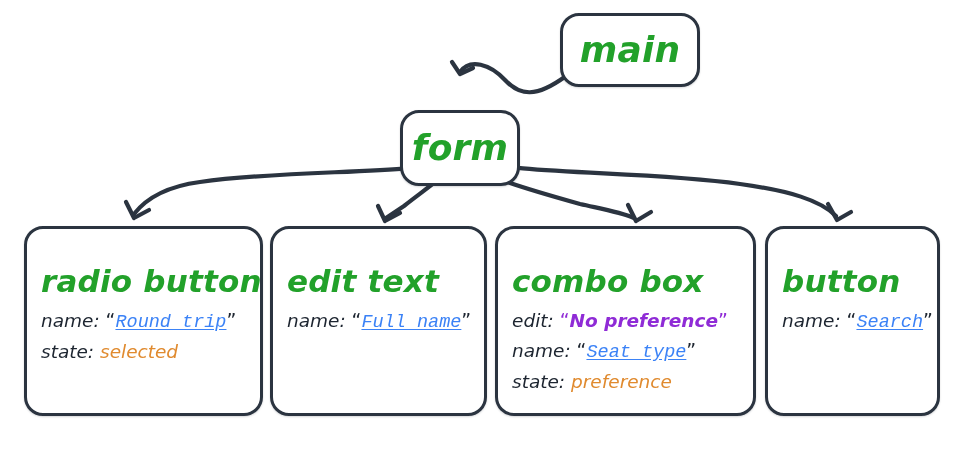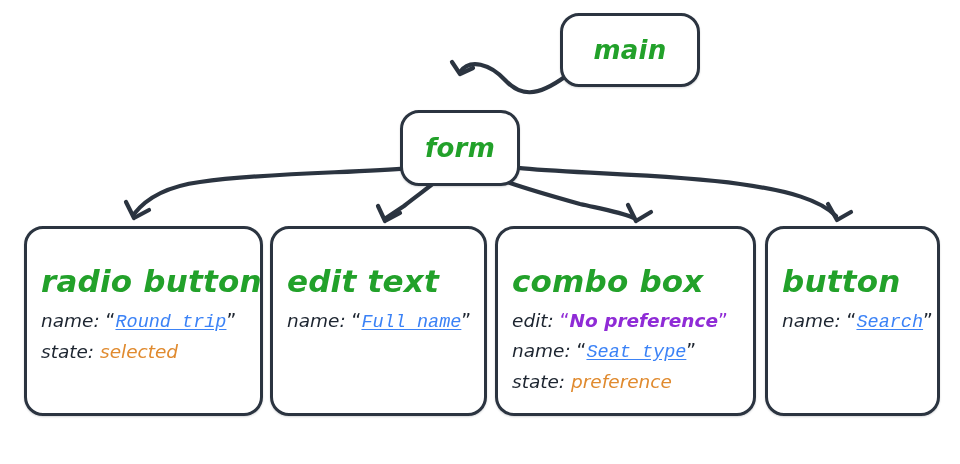--- a/index.html
+++ b/index.html
@@ -49,21 +49,21 @@
   
   .role {
     color: #22a12a;
     font-family: "DejaVu Sans", sans-serif;
     font-style: italic;
     font-weight: bold;
     letter-spacing: .2px;
     white-space: nowrap;
   }
   .node-root .role {
-    font-size: 26px;
+    font-size: 36px;
     line-height: 1;
   }
 
   .leaf {
     padding: 12px 14px 10px 14px;
   }
   .leaf .role {
     font-size: 31px;
     line-height: 1.05;
     margin-bottom: 7px;

